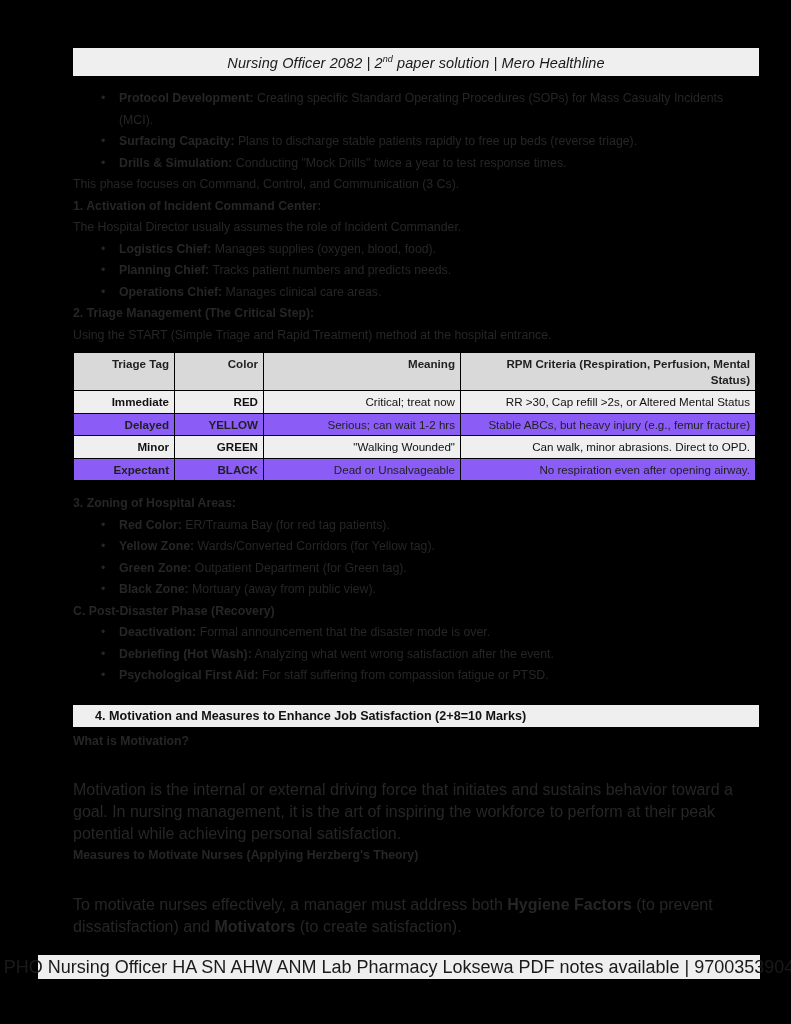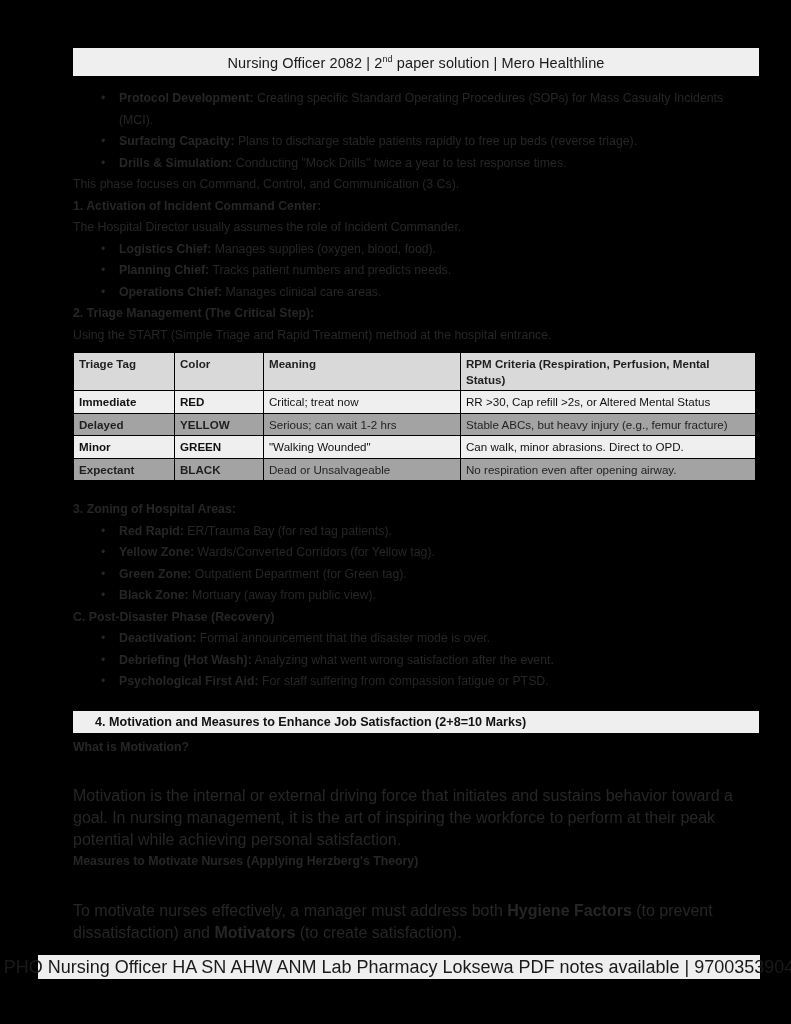--- a/index.html
+++ b/index.html
@@ -29,20 +29,21 @@
     background: #efefef;
     display: flex;
     align-items: center;
     justify-content: center;
   }
   .header-bar .title {
     font-size: 14.5px;
     color: #1a1a1a;
     letter-spacing: 0.1px;
     white-space: nowrap;
+    font-style: italic;
   }
   .header-bar .title sup {
     font-size: 9px;
     vertical-align: super;
   }
   .content {
     position: absolute;
     left: 73px;
     top: 88px;
     width: 686px;
@@ -76,39 +77,40 @@
   }
   .heading-line {
     font-size: 12.3px;
     line-height: 21.5px;
     font-weight: bold;
   }
   table.triage {
     border-collapse: collapse;
     width: 683px;
     margin-top: 6px;
-    margin-bottom: 18px;
+    margin-bottom: 12px;
     table-layout: fixed;
+    text-align: right;
   }
   table.triage td {
     border: 1px solid #000000;
     padding: 3px 5px;
     font-size: 11.6px;
     line-height: 15.5px;
     vertical-align: top;
     background: #efefef;
     color: #111111;
   }
   table.triage tr.hdr td {
     background: #d9d9d9;
     color: #1f1f1f;
     font-weight: bold;
   }
   table.triage tr.shade td {
-    background: #a3a3a3;
+    background: #8b5cf6;
     color: #1f1f1f;
   }
   table.triage td.c1 { width: 90px; }
   table.triage td.c2 { width: 78px; }
   table.triage td.c3 { width: 186px; }
   table.triage td.c4 { width: auto; }
   table.triage td.strong { font-weight: bold; }
   .section-bar {
     margin-top: 18px;
     width: 686px;
@@ -223,21 +225,21 @@
         <td class="c3">Dead or Unsalvageable</td>
         <td class="c4">No respiration even after opening airway.</td>
       </tr>
     </tbody>
       </table>
 
     <div class="heading-line faded">3. Zoning of Hospital Areas:</div>
     <ul class="bullets faded">
       <li>
         <span class="bdot">•</span>
-        <span class="b">Red Rapid:</span><span> ER/Trauma Bay (for red tag patients).</span>
+        <span class="b">Red Color:</span><span> ER/Trauma Bay (for red tag patients).</span>
       </li>
       <li>
         <span class="bdot">•</span>
         <span class="b">Yellow Zone:</span><span> Wards/Converted Corridors (for Yellow tag).</span>
       </li>
       <li>
         <span class="bdot">•</span>
         <span class="b">Green Zone:</span><span> Outpatient Department (for Green tag).</span>
       </li>
       <li>

